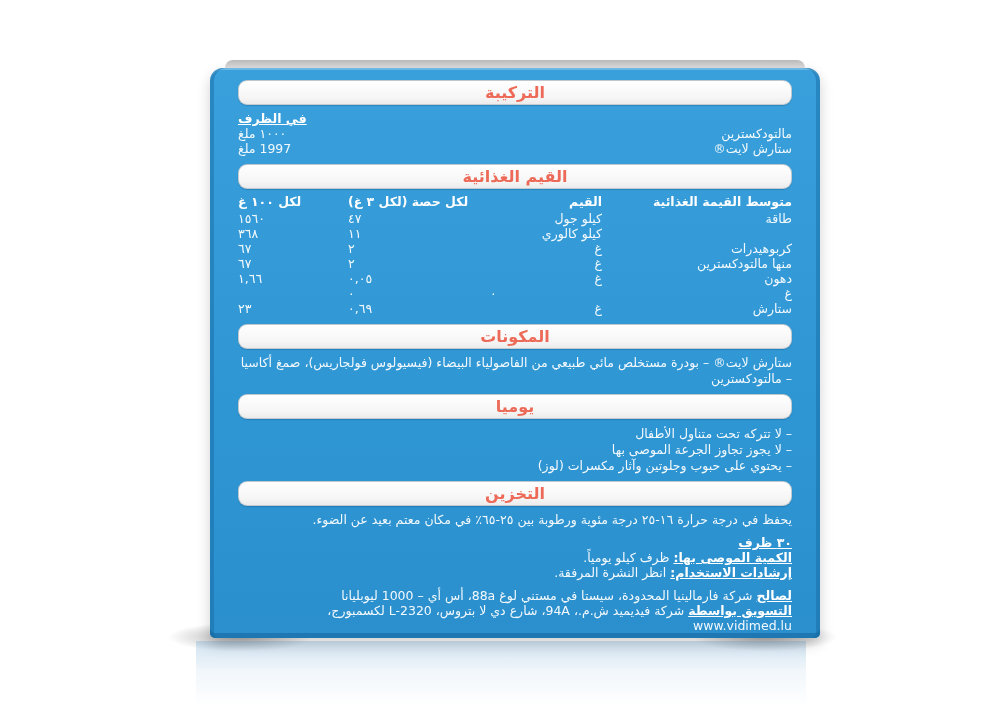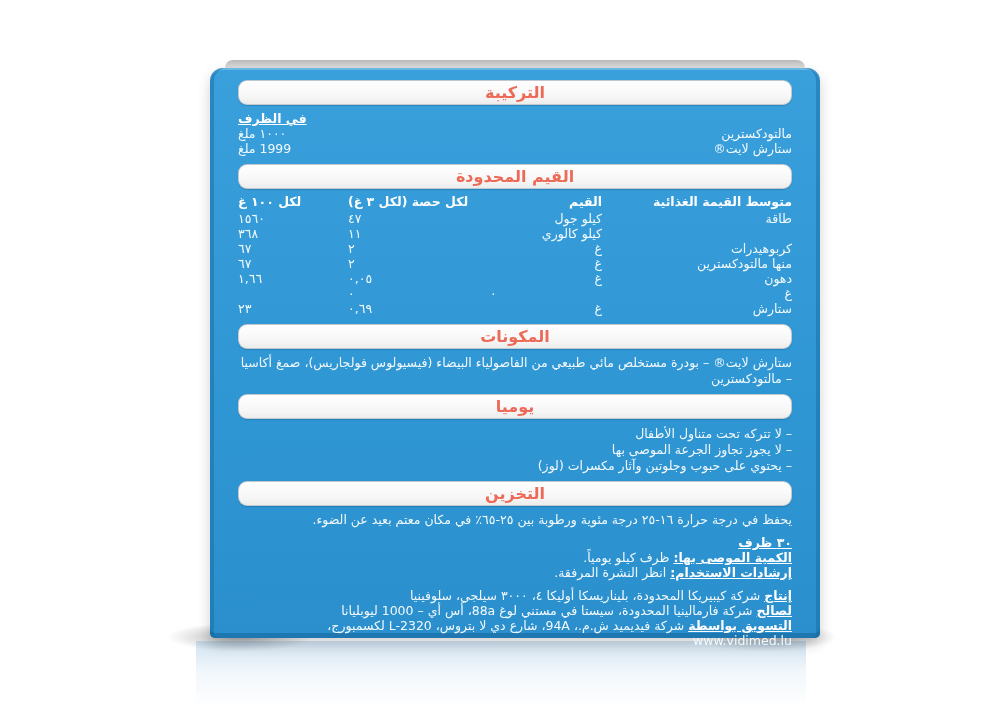--- a/index.html
+++ b/index.html
@@ -73,26 +73,26 @@
           <span class="title">التركيبة</span>
         </div>
         <div class="comp">
           <div class="names">
             <p>مالتودكسترين</p>
             <p>ستارش لايت®</p>
           </div>
           <div class="amount">
             <p class="bold">في الظرف</p>
             <p>١٠٠٠ ملغ</p>
-            <p>1999 ملغ</p>
+            <p>1997 ملغ</p>
           </div>
         </div>
 
         <div class="banner mt8">
-          <span class="title">القيم المحدودة</span>
+          <span class="title">القيم الغذائية</span>
         </div>
         <div class="ntable">
           <div class="nrow nhead">
             <span class="c-item">متوسط القيمة الغذائية</span>
             <span class="c-unit">القيم</span>
             <span class="c-serv">لكل حصة (لكل ٣ غ)</span>
             <span class="c-100">لكل ١٠٠ غ</span>
           </div>
           <div class="nrow">
             <span class="c-item">طاقة</span>
@@ -159,21 +159,20 @@
         </div>
         <p class="mt6">يحفظ في درجة حرارة ١٦-٢٥ درجة مئوية ورطوبة بين ٢٥-٦٥٪ في مكان معتم بعيد عن الضوء.</p>
 
         <div class="mt8">
           <p class="bold">٣٠ ظرف</p>
           <p><span class="bold">الكمية الموصى بها:</span><span> ظرف كيلو يومياً.</span></p>
           <p><span class="bold">إرشادات الاستخدام:</span><span> انظر النشرة المرفقة.</span></p>
         </div>
 
         <div class="mt8">
-          <p><span class="bold">إنتاج</span><span> شركة كيبيريكا المحدودة، بليناريسكا أوليكا ٤، ٣٠٠٠ سيلجي، سلوفينيا</span></p>
           <p><span class="bold">لصالح</span><span> شركة فارمالينيا المحدودة، سيستا في مستني لوغ 88a، أس أي – 1000 ليوبليانا</span></p>
           <p><span class="bold">التسويق بواسطة</span><span> شركة فيديميد ش.م.، 94A، شارع دي لا بتروس، L-2320 لكسمبورج، www.vidimed.lu</span></p>
         </div>
 
       </div>
     </div>
   </div>
 </div>
 
 </body></html>

